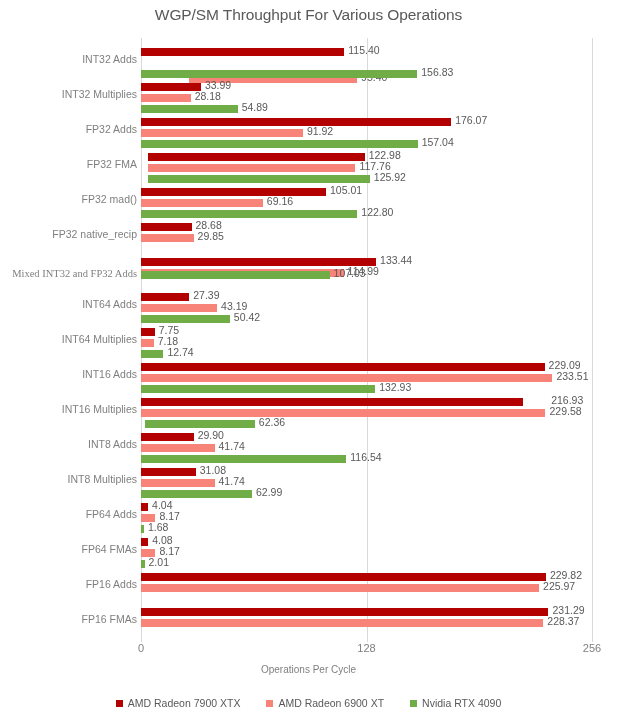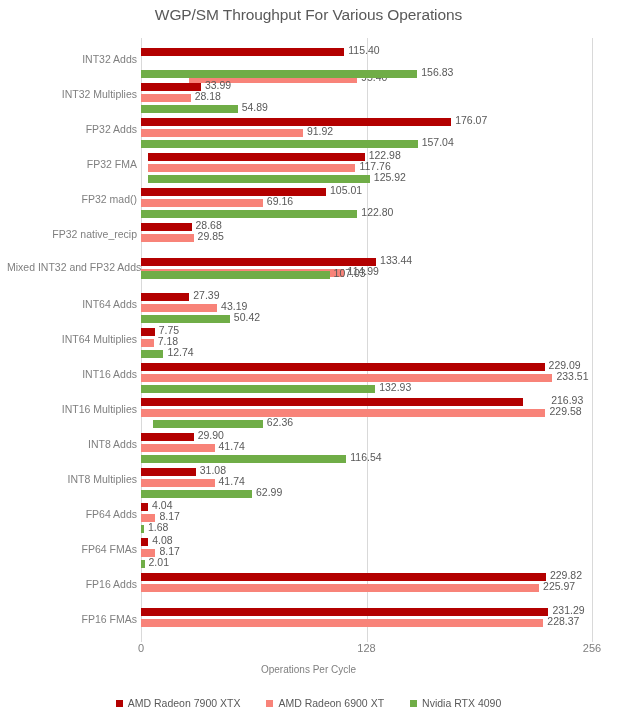--- a/index.html
+++ b/index.html
@@ -160,21 +160,21 @@
 
   <div class="chart-title">WGP/SM Throughput For Various Operations</div>
 
   <div class="cat-labels" id="cat-labels">
       <div class="cat-label" style="top: 15.2px;">INT32 Adds</div>
       <div class="cat-label" style="top: 50.2px;">INT32 Multiplies</div>
       <div class="cat-label" style="top: 85.2px;">FP32 Adds</div>
       <div class="cat-label" style="top: 120.2px;">FP32 FMA</div>
       <div class="cat-label" style="top: 155.2px;">FP32 mad()</div>
       <div class="cat-label" style="top: 190.2px;">FP32 native_recip</div>
-      <div class="cat-label" style="top: 223px;">Mixed INT32 and FP32 Adds</div>
+      <div class="cat-label" style="top: 230px; font-family: Liberation Serif, serif;">Mixed INT32 and FP32 Adds</div>
       <div class="cat-label" style="top: 260.2px;">INT64 Adds</div>
       <div class="cat-label" style="top: 295.2px;">INT64 Multiplies</div>
       <div class="cat-label" style="top: 330.2px;">INT16 Adds</div>
       <div class="cat-label" style="top: 365.2px;">INT16 Multiplies</div>
       <div class="cat-label" style="top: 400.2px;">INT8 Adds</div>
       <div class="cat-label" style="top: 435.2px;">INT8 Multiplies</div>
       <div class="cat-label" style="top: 470.2px;">FP64 Adds</div>
       <div class="cat-label" style="top: 505.2px;">FP64 FMAs</div>
       <div class="cat-label" style="top: 540.2px;">FP16 Adds</div>
       <div class="cat-label" style="top: 575.2px;">FP16 FMAs</div>
@@ -323,21 +323,21 @@
       </div>
       <div class="group" style="top: 358px;">
         <div class="bar-row" style="position: absolute; top: 0px; left: 0px; width: 451px;">
           <div class="bar s0" title="AMD Radeon 7900 XTX: 216.93" style="width: 382.17px; background: rgb(179, 0, 0);"></div>
           <div class="bar-value" style="left: 382.17px; padding-left: 28px;">216.93</div>
         </div>
         <div class="bar-row" style="position: absolute; top: 11.2px; left: 0px; width: 451px;">
           <div class="bar s1" title="AMD Radeon 6900 XT: 229.58" style="width: 404.455px; background: rgb(248, 131, 121);"></div>
           <div class="bar-value" style="left: 404.455px;">229.58</div>
         </div>
-        <div class="bar-row" style="position: absolute; top: 22.4px; left: 12px; width: 451px; text-align: right;">
+        <div class="bar-row" style="position: absolute; top: 22.4px; left: 4px; width: 451px; text-align: right;">
           <div class="bar s2" title="Nvidia RTX 4090: 62.36" style="width: 109.861px; background: rgb(112, 173, 71);"></div>
           <div class="bar-value" style="left: 109.861px;">62.36</div>
         </div>
       </div>
       <div class="group" style="top: 393px;">
         <div class="bar-row" style="position: absolute; top: 0px; left: 0px; width: 451px;">
           <div class="bar s0" title="AMD Radeon 7900 XTX: 29.90" style="width: 52.6754px; background: rgb(179, 0, 0);"></div>
           <div class="bar-value" style="left: 52.6754px;">29.90</div>
         </div>
         <div class="bar-row" style="position: absolute; top: 11.2px; left: 0px; width: 451px;">

